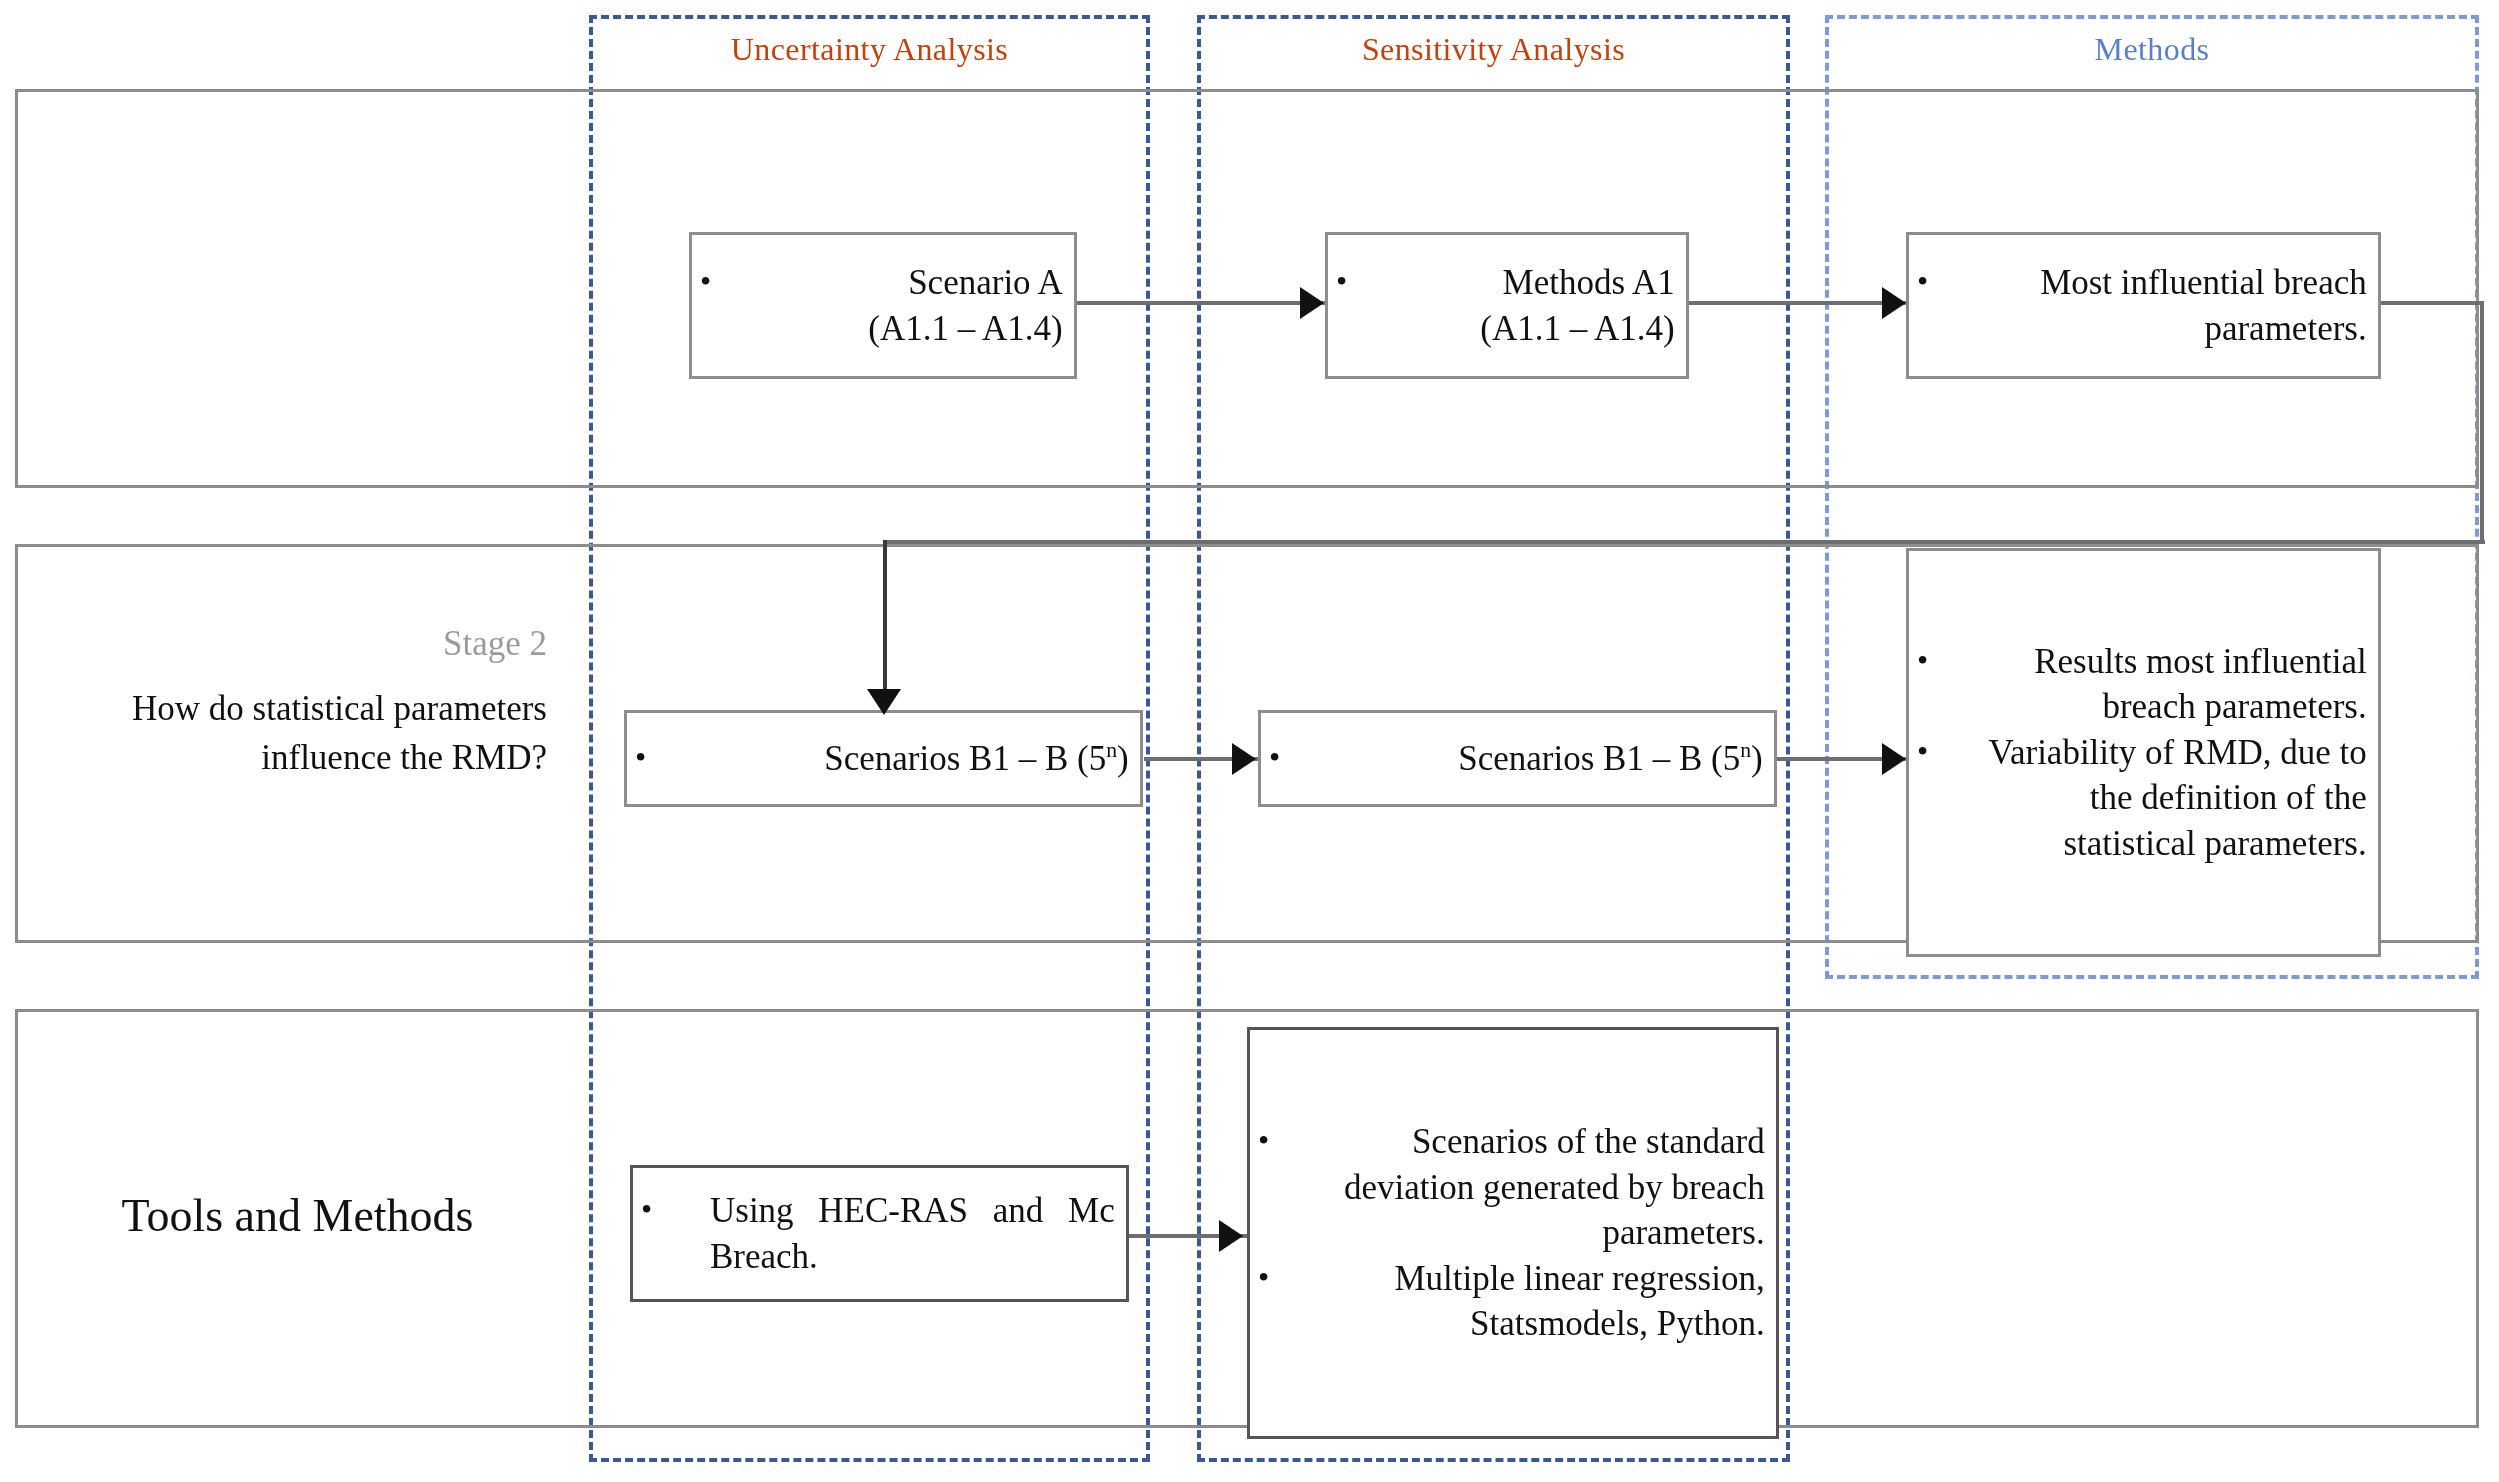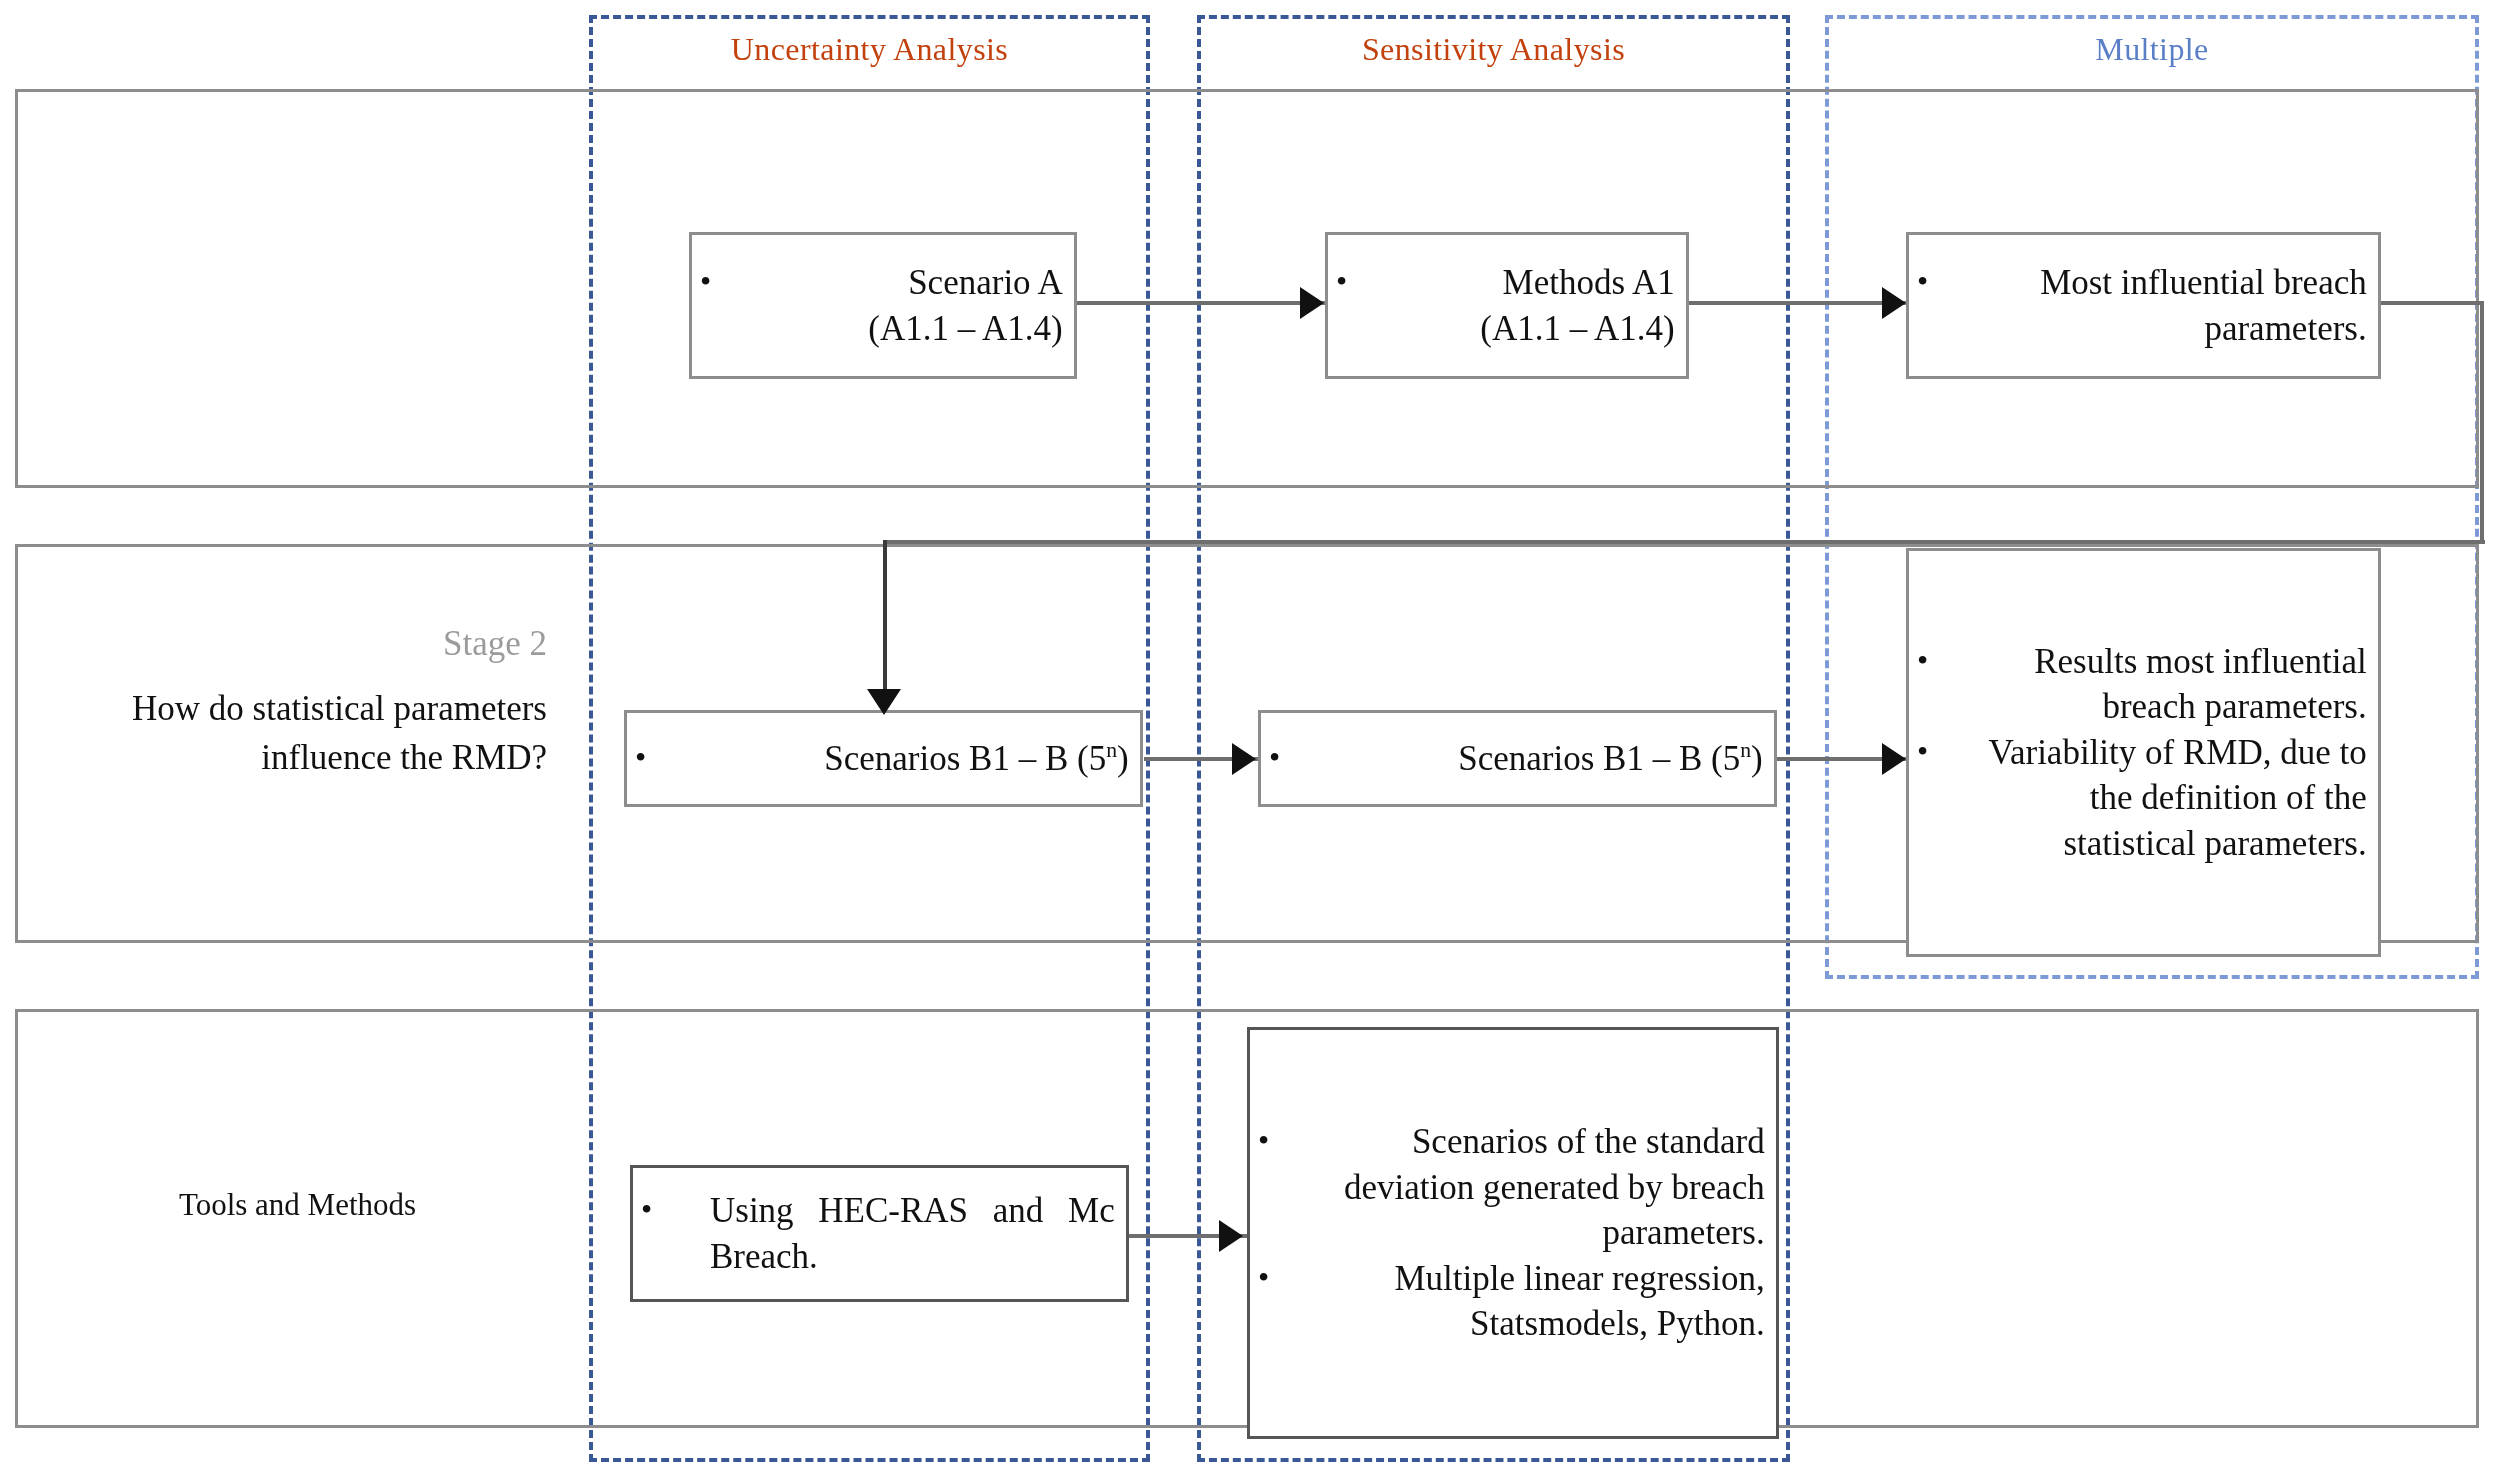--- a/index.html
+++ b/index.html
@@ -57,21 +57,21 @@
     line-height:1.15;
     margin-bottom:21px;
   }
   .stage-question{
     color:#111111;
     font-size:35px;
     line-height:1.38;
   }
   .stage-plain{
     color:#111111;
-    font-size:31px;
+    font-size:46px;
     line-height:1.38;
     text-align:center;
   }
 
   
   .node{
     position:absolute;
     box-sizing:border-box;
     border:3.2px solid #8d8d8d;
     background:#ffffff;
@@ -149,21 +149,21 @@
 <body>
 
 <div id="stage">
 
   <div class="lane" style="left:589px; top:14.5px; width:561px; height:1447px;"></div>
   <div class="lane" style="left:1197px; top:14.5px; width:593px; height:1447px;"></div>
   <div class="lane light" style="left:1825px; top:14.5px; width:654px; height:964px;"></div>
 
   <div class="lane-label" style="left:589px; top:31px; width:561px;">Uncertainty Analysis</div>
   <div class="lane-label" style="left:1197px; top:31px; width:593px;">Sensitivity Analysis</div>
-  <div class="lane-label light" style="left:1825px; top:31px; width:654px;">Multiple</div>
+  <div class="lane-label light" style="left:1825px; top:31px; width:654px;">Methods</div>
 
   <div class="row-box" style="left:14.5px; top:89px; width:2464px; height:399px;"></div>
   <div class="row-box" style="left:14.5px; top:544px; width:2464px; height:399px;"></div>
   <div class="row-box" style="left:14.5px; top:1009px; width:2464px; height:419px;"></div>
 
 
   <div class="stage-label" style="left:48px; top:624px; width:499px;text-align:right;">
     <div class="stage-title">Stage 2</div>
     <div class="stage-question">How do statistical parameters influence the RMD?</div>
   </div>

